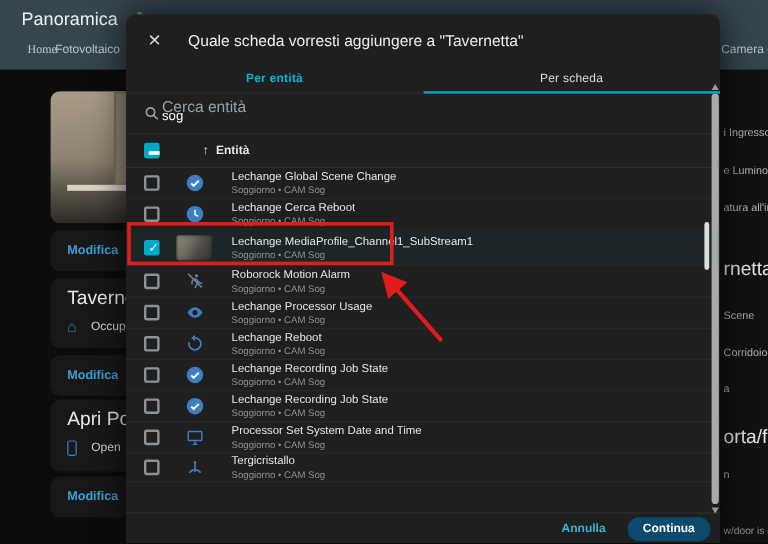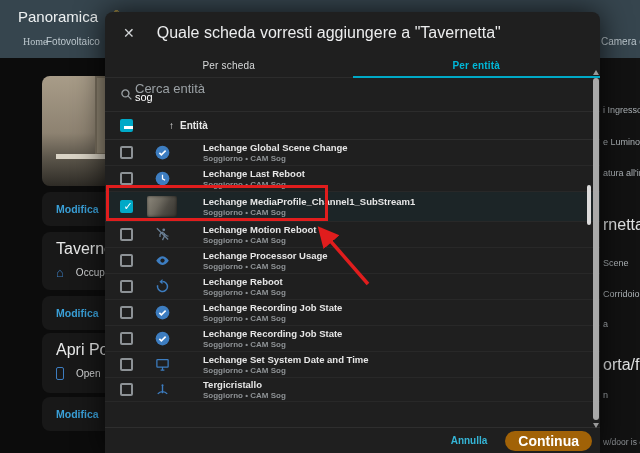--- a/index.html
+++ b/index.html
@@ -58,49 +58,49 @@
   .frag:nth-child(9){top:332px;}
   .frag:nth-child(10){top:356px;margin-left:40px;}
   .frag:nth-child(11){top:379px;font-size:8.5px;color:#909498;}
 
   
   .modal{position:absolute;left:105px;top:12px;width:495px;height:441px;background:var(--modal-bg);
          border-radius:8px 8px 0 0;box-shadow:0 0 30px rgba(0,0,0,.75);z-index:10;
          display:flex;flex-direction:column;}
   .m-header{height:42px;display:flex;align-items:center;gap:22px;padding:0 18px;flex:none;}
   .close-x{color:#d2d5d7;font-size:14px;cursor:pointer;}
-  .m-title{color:#ecedee;font-size:16px;}
+  .m-title{color:#ecedee;font-size:13px;}
   .m-tabs{height:24px;display:flex;flex:none;position:relative;border-bottom:1px solid #2c2c2c;}
   .m-tab{flex:1;display:flex;align-items:center;justify-content:center;font-size:10px;color:#d8dadb;letter-spacing:.2px;}
   .m-tab.active{color:#00b8d9;font-weight:bold;}
   .tab-underline{position:absolute;right:0;bottom:-1px;width:50%;height:2px;background:var(--accent);}
   .m-search{height:34px;flex:none;position:relative;border-bottom:1px solid #2c2c2c;}
   .search-icon{position:absolute;left:15px;top:10px;}
   .s-label{position:absolute;left:30px;top:3px;font-size:13px;color:#9aa0a4;}
   .s-value{position:absolute;left:30px;top:13px;font-size:11px;color:#fff;}
   .m-thead{height:28px;flex:none;display:flex;align-items:center;padding-left:15px;border-bottom:1px solid #2e2e2e;}
   .m-thead .sort{margin-left:36px;display:flex;align-items:center;gap:6px;font-size:10px;color:#e8e8e8;font-weight:bold;}
   .sort-arrow{font-size:10px;color:#e8e8e8;}
   .m-list{flex:1;overflow:hidden;position:relative;}
   .row{display:flex;align-items:center;height:26px;padding-left:15px;border-bottom:1px solid var(--divider);}
   .row.selected{height:30px;background:#1c2527;}
   .row:last-child{height:24px;}
   .row .icon-cell{margin-left:14px;width:30px;display:flex;justify-content:center;align-items:center;flex:none;}
-  .row .txt{margin-left:26px;min-width:0;font-weight:bold;}
+  .row .txt{margin-left:16px;min-width:0;}
   .row .t1{font-size:9.5px;color:var(--txt);white-space:nowrap;}
   .row .t2{font-size:8px;color:var(--sub);white-space:nowrap;margin-top:1px;}
   .cb{width:13px;height:13px;border:2px solid #8d9296;border-radius:2px;flex:none;position:relative;background:transparent;}
   .cb.checked{background:var(--accent);border-color:var(--accent);}
   .cb.checked::after{content:"✓";position:absolute;left:1.5px;top:-2.5px;font-size:11px;color:#fff;font-weight:bold;}
   .cb.indeterminate{background:var(--accent);border-color:var(--accent);}
   .cb.indeterminate::after{content:"";position:absolute;left:2px;top:5px;width:9px;height:2.5px;background:#fff;}
   .thumb{width:30px;height:21px;border-radius:2px;background:linear-gradient(120deg,#8d887c 0%,#6e6a60 38%,#4e4b44 62%,#35332e 100%);box-shadow:inset 0 0 3px rgba(0,0,0,.6);}
   .m-footer{height:26px;flex:none;border-top:1px solid #2e2e2e;display:flex;align-items:center;justify-content:flex-end;gap:18px;padding-right:8px;}
   .btn-text{color:#35b5d6;font-size:10px;font-weight:bold;}
-  .btn-filled{background:#a16207;color:#fff;font-size:14px;font-weight:bold;border:none;border-radius:10px;height:20px;padding:0 13px;}
+  .btn-filled{background:#0c4a6e;color:#fff;font-size:10px;font-weight:bold;border:none;border-radius:10px;height:20px;padding:0 13px;}
 
   
   .outer-sb{position:absolute;left:593px;top:78px;width:6px;height:342px;background:#a9a9a9;border-radius:3px;z-index:20;}
   .sb-arrow{position:absolute;left:593px;width:0;height:0;border-left:3px solid transparent;border-right:3px solid transparent;z-index:20;}
   .sb-up{top:70px;border-bottom:5px solid #9a9a9a;}
   .sb-down{top:423px;border-top:5px solid #9a9a9a;}
   .inner-thumb{position:absolute;left:587px;top:185px;width:4px;height:40px;background:#dcdcdc;border-radius:2px;z-index:20;}
 
   
   .annot-rect{position:absolute;left:106px;top:185px;width:222px;height:36px;border:3px solid var(--annot);z-index:60;}
@@ -167,22 +167,22 @@
       <div class="frag label">ance</div>
       <div class="frag label">w/door is ope</div>
     </div>
 
   <div class="modal">
     <div class="m-header">
       <span class="close-x">✕</span>
       <span class="m-title">Quale scheda vorresti aggiungere a "Tavernetta"</span>
     </div>
     <div class="m-tabs">
+      <div class="m-tab active">Per entità</div>
       <div class="m-tab">Per scheda</div>
-      <div class="m-tab active">Per entità</div>
       <div class="tab-underline"></div>
     </div>
     <div class="m-search">
       <svg class="search-icon" width="13" height="13" viewBox="0 0 24 24">
         <circle cx="10" cy="10" r="6.5" fill="none" stroke="#9aa0a4" stroke-width="2.4"></circle>
         <line x1="15" y1="15" x2="21" y2="21" stroke="#9aa0a4" stroke-width="2.4"></line>
       </svg>
       <div class="s-label">Cerca entità</div>
       <div class="s-value">sog</div>
     </div>
@@ -209,21 +209,21 @@
         </div>
         <div class="row">
           <span class="cb"></span>
           <span class="icon-cell">
             <svg width="15" height="15" viewBox="0 0 24 24">
               <circle cx="12" cy="12" r="11" fill="#3d7dc0"></circle>
               <path d="M12 6v6.5l4.2 2.4" stroke="#fff" stroke-width="2" fill="none"></path>
             </svg>
           </span>
           <span class="txt">
-            <div class="t1">Lechange Last Reboot</div>
+            <div class="t1">Lechange Cerca Reboot</div>
             <div class="t2">Soggiorno • CAM Sog</div>
           </span>
         </div>
         <div class="row selected">
           <span class="cb checked"></span>
           <span class="icon-cell">
             <span class="thumb"></span>
           </span>
           <span class="txt">
             <div class="t1">Lechange MediaProfile_Channel1_SubStream1</div>
@@ -233,21 +233,21 @@
         <div class="row">
           <span class="cb"></span>
           <span class="icon-cell">
             <svg width="15" height="15" viewBox="0 0 24 24">
               <circle cx="14" cy="4.5" r="2.2" fill="#6b8096"></circle>
               <path d="M11 8l4 2.5v4.5l-3 6M15 11l3.5 3 3 .8M11 8l-3 4v4" stroke="#6b8096" stroke-width="2" fill="none"></path>
               <line x1="3" y1="2" x2="21" y2="20" stroke="#6b8096" stroke-width="2"></line>
             </svg>
           </span>
           <span class="txt">
-            <div class="t1">Lechange Motion Reboot</div>
+            <div class="t1">Roborock Motion Alarm</div>
             <div class="t2">Soggiorno • CAM Sog</div>
           </span>
         </div>
         <div class="row">
           <span class="cb"></span>
           <span class="icon-cell">
             <svg width="15" height="15" viewBox="0 0 24 24">
               <path d="M12 5C6 5 2 12 2 12s4 7 10 7 10-7 10-7-4-7-10-7z" fill="#3d7dc0"></path>
               <circle cx="12" cy="12" r="3.4" fill="#1f1f1f"></circle>
             </svg>
@@ -298,21 +298,21 @@
         </div>
         <div class="row">
           <span class="cb"></span>
           <span class="icon-cell">
             <svg width="15" height="15" viewBox="0 0 24 24">
               <rect x="3" y="4" width="18" height="12" rx="1" fill="none" stroke="#3d7dc0" stroke-width="2"></rect>
               <path d="M9 21h6M12 16v5" stroke="#3d7dc0" stroke-width="2"></path>
             </svg>
           </span>
           <span class="txt">
-            <div class="t1">Lechange Set System Date and Time</div>
+            <div class="t1">Processor Set System Date and Time</div>
             <div class="t2">Soggiorno • CAM Sog</div>
           </span>
         </div>
         <div class="row">
           <span class="cb"></span>
           <span class="icon-cell">
             <svg width="15" height="15" viewBox="0 0 24 24">
               <path d="M4.5 19a9.5 9.5 0 0 1 15 0" stroke="#3d7dc0" stroke-width="2.2" fill="none"></path>
               <line x1="12" y1="5" x2="12" y2="18" stroke="#3d7dc0" stroke-width="2.2"></line>
               <circle cx="12" cy="5" r="1.6" fill="#3d7dc0"></circle>

